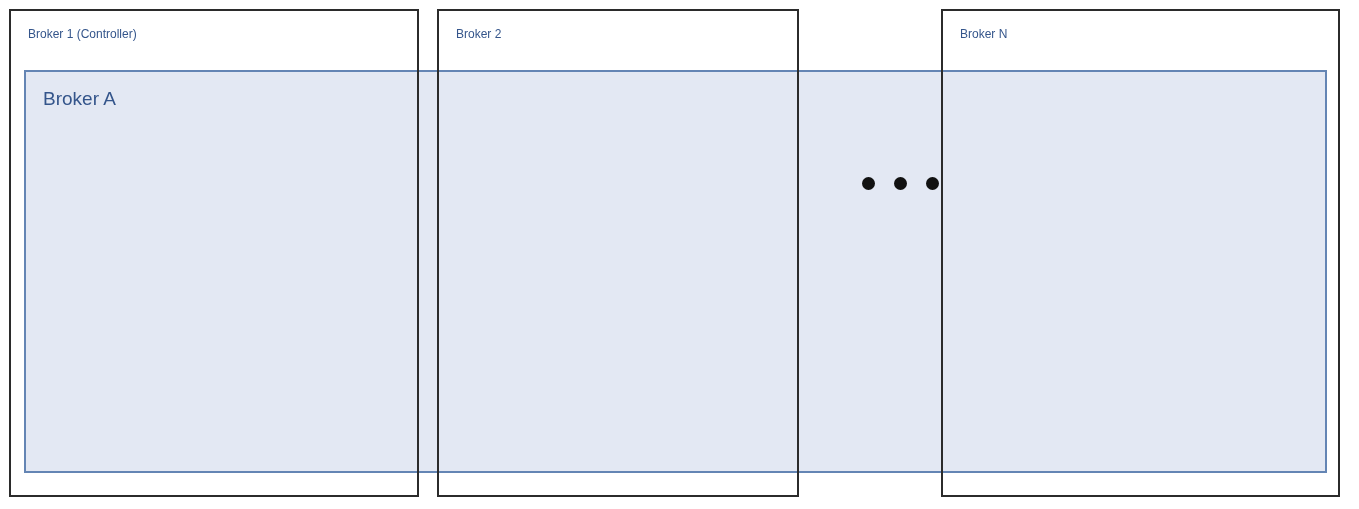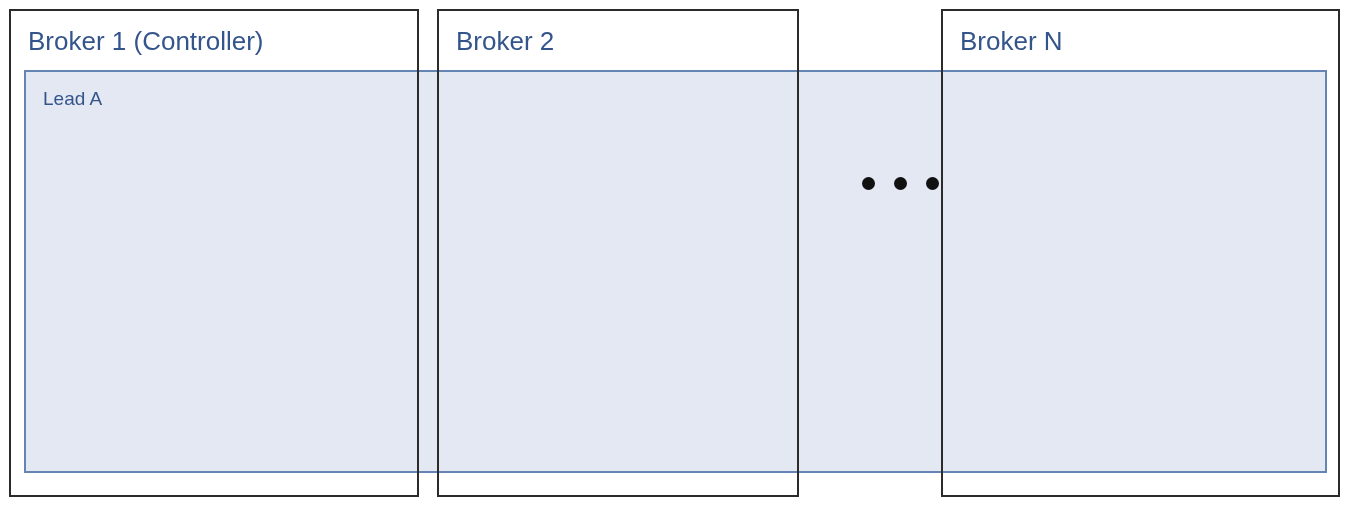--- a/index.html
+++ b/index.html
@@ -76,21 +76,21 @@
     left: 0;
     right: 0;
     bottom: 0;
     height: 20px;
     background: #ffffff;
   }
   .broker-title {
     position: absolute;
     left: 17px;
     top: 17px;
-    font-size: 26px;
+    font-size: 12px;
     color: #34558b;
     white-space: nowrap;
     line-height: 1;
     z-index: 3;
   }
 
   
   .topic-label {
     position: absolute;
     font-size: 19px;
@@ -157,21 +157,21 @@
         <div class="broker-foot"></div>
         <div class="broker-title">Broker 2</div>
       </div>
       <div class="broker" style="left: 941px; width: 399px;">
         <div class="broker-head"></div>
         <div class="broker-foot"></div>
         <div class="broker-title">Broker N</div>
       </div>
     </div>
 
-  <div class="topic-label" id="topic-label" style="left: 43px; top: 89px;">Lead A</div>
+  <div class="topic-label" id="topic-label" style="left: 43px; top: 89px;">Broker A</div>
 
   <div class="ellipsis" id="ellipsis" style="left: 862px; top: 177px;">
       <span class="dot"></span>
       <span class="dot"></span>
       <span class="dot"></span>
     </div>
 
 <div class="card lead" style="left: 38px; top: 126px;">
       <span class="ln">Lead</span>
       <span class="ln">Part</span>

